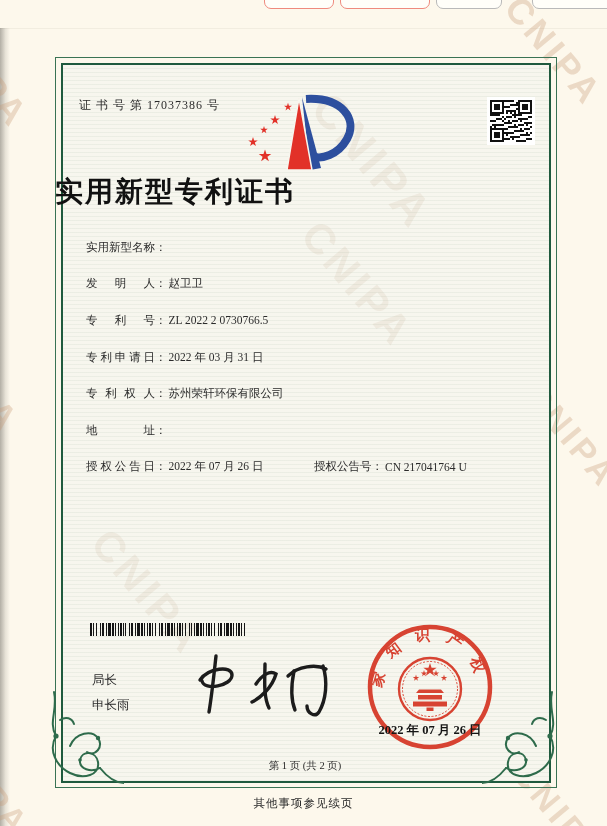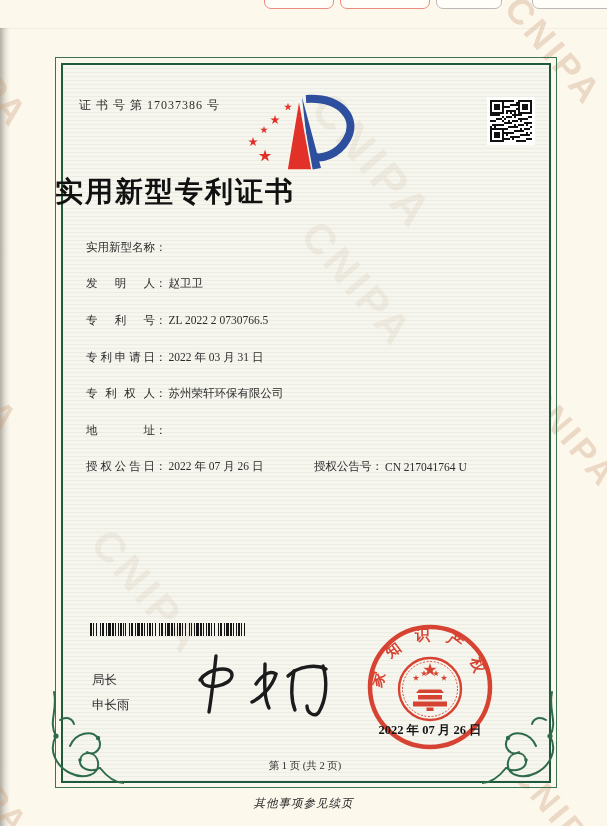--- a/index.html
+++ b/index.html
@@ -65,21 +65,21 @@
   
   .signer{position:absolute;left:92px;top:668px;font-size:12.5px;line-height:25px;}
   .signature{position:absolute;left:186px;top:644px;}
   
   .seal{position:absolute;left:360px;top:617px;opacity:0.95;}
   .seal-date{position:absolute;left:358px;top:722px;width:144px;text-align:center;
     font-size:12.5px;font-weight:bold;color:#151515;z-index:5;}
   
   .page-num{position:absolute;left:55px;top:759px;width:500px;text-align:center;font-size:10.5px;}
   .cont-note{position:absolute;left:0;top:796px;width:607px;text-align:center;
-    font-size:11.5px;letter-spacing:1px;font-style:italic;}
+    font-size:11.5px;letter-spacing:1px;}
   .ornament{position:absolute;pointer-events:none;}
   .orn-bl{left:46px;top:690px;}
   .orn-br{left:482px;top:690px;transform:scaleX(-1);}
 </style>
 </head>
 <body>
 
 <svg width="0" height="0" style="position:absolute" aria-hidden="true">
   <defs>
     <polygon id="star-sym" points="0,-1 0.225,-0.31 0.95,-0.31 0.363,0.118 0.588,0.81 0,0.382 -0.588,0.81 -0.363,0.118 -0.95,-0.31 -0.225,-0.31"></polygon>

